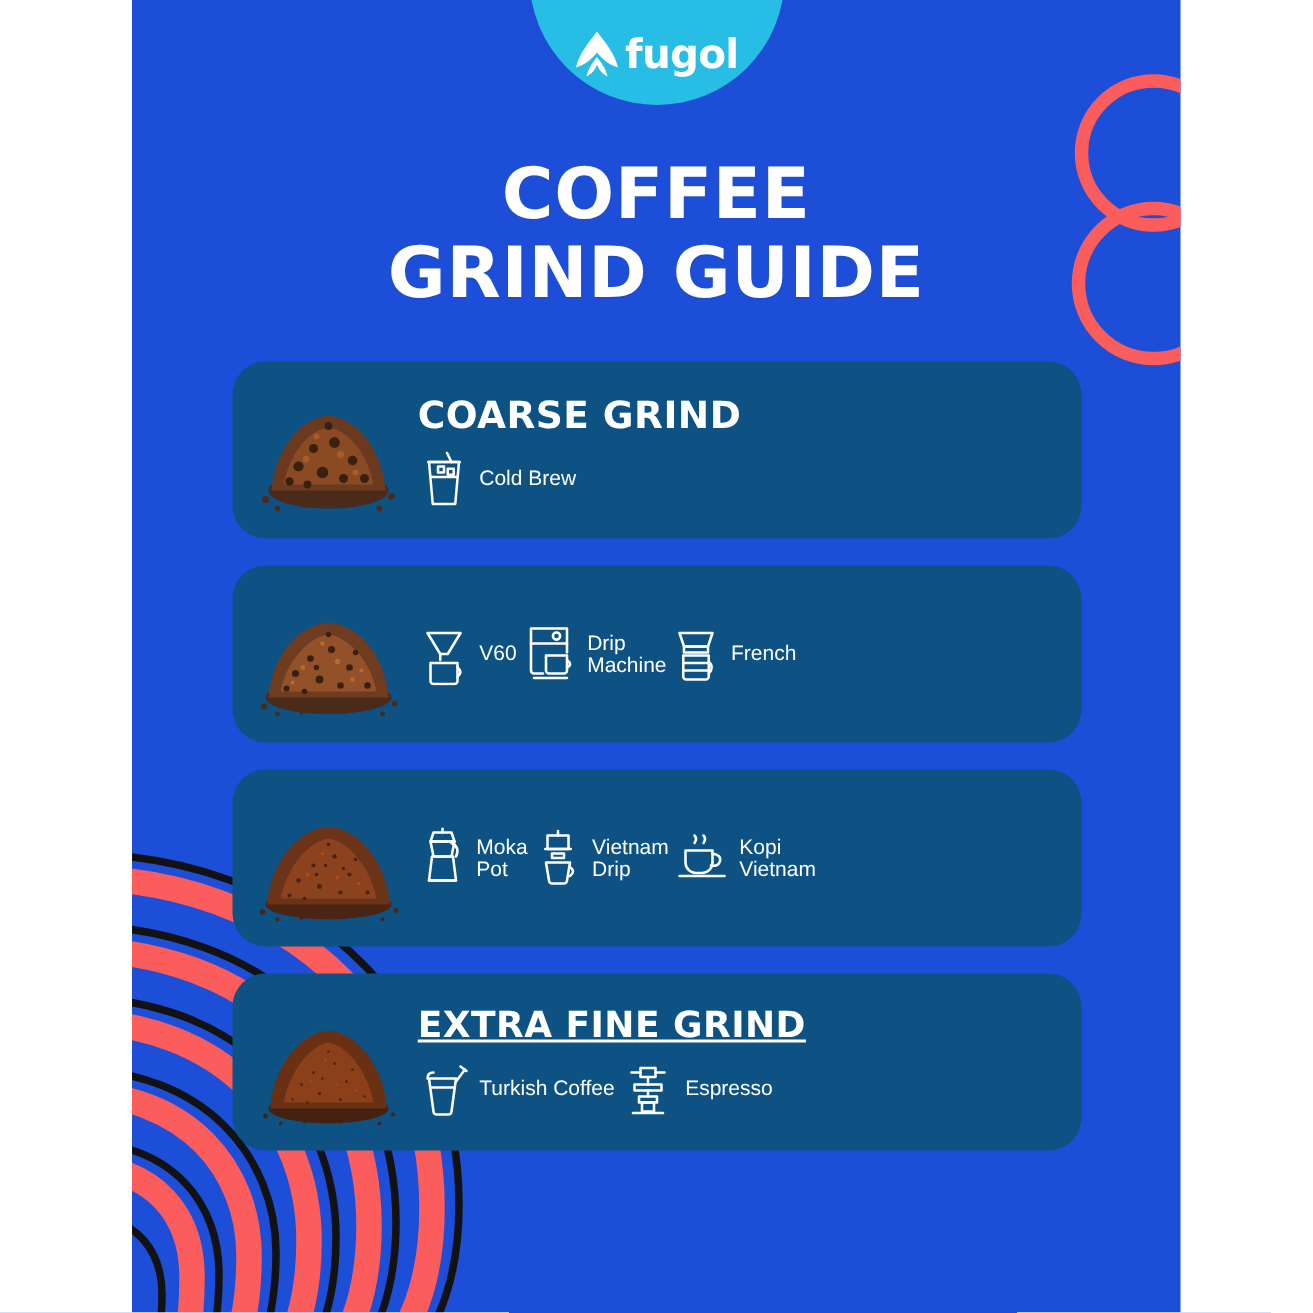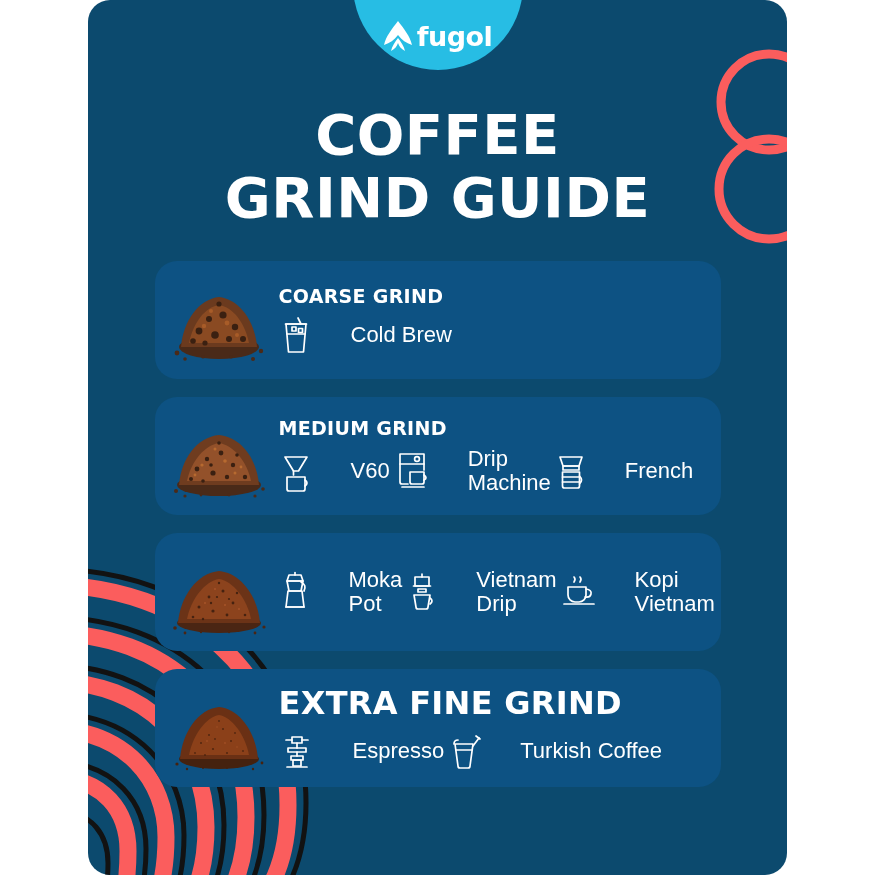--- a/index.html
+++ b/index.html
@@ -11,23 +11,22 @@
   }
   #poster {
     position: relative;
     width: 875px; height: 875px;
     background: #ffffff;
     overflow: hidden;
   }
   .canvas {
     position: absolute;
     left: 88px; top: 0; width: 699px; height: 875px;
-    background: #0c4a6e;
+    background: #1d4ed8;
     overflow: hidden;
-    border-radius: 22px;
   }
   
   .deco-eight {
     position: absolute;
     right: -44px; top: 44px;
     width: 120px; height: 200px;
     z-index: 1;
     pointer-events: none;
   }
   
@@ -63,21 +62,21 @@
   }
   
   .title {
     position: relative;
     z-index: 4;
     margin-top: 104px;
     text-align: center;
     color: #ffffff;
     font-family: "DejaVu Sans", sans-serif;
     font-weight: bold;
-    font-size: 56px;
+    font-size: 47px;
     line-height: 1.12;
     letter-spacing: 0.5px;
     text-shadow: 0 1px 0 rgba(0,0,0,0.04);
   }
   .title .l2 { display: block; }
   
   .cards {
     position: relative;
     z-index: 4;
     margin: 32px auto 0;
@@ -98,35 +97,34 @@
   .grind-pile {
     width: 108px; height: 98px;
     flex: 0 0 108px;
     position: relative;
   }
   .card-body { flex: 1 1 auto; padding-left: 6px; }
   .card-title {
     color: #ffffff;
     font-family: "DejaVu Sans", sans-serif;
     font-weight: bold;
-    font-size: 19px;
+    font-size: 25px;
     letter-spacing: 0.3px;
     margin-bottom: 8px;
   }
   .methods { display: flex; align-items: center; gap: 4px; }
   .method { display: flex; align-items: center; gap: 7px; }
   .method .m-icon { flex: 0 0 auto; }
   .method .m-label {
     color: #ffffff;
-    font-size: 22px;
+    font-size: 14px;
     line-height: 1.12;
     white-space: pre-line;
-    margin-left: 31px;
-  }
-  .card-4 .card-title { font-size: 32px; }
+  }
+  .card-4 .card-title { font-size: 24px; text-decoration: underline; }
 </style>
 </head>
 <body>
 
 <div id="poster">
   <div class="canvas">
 
     <svg class="deco-eight" viewBox="0 0 120 200">
       <g fill="none" stroke="#fb5d5d" stroke-width="9">
         <circle cx="58" cy="58" r="48"></circle>
@@ -251,21 +249,20 @@
           <g fill="#4a2a18">
             <circle cx="11" cy="84" r="2"></circle>
               <circle cx="98" cy="82" r="1.8"></circle>
             <circle cx="20" cy="89" r="1.6"></circle>
               <circle cx="90" cy="89" r="1.6"></circle>
             <circle cx="64" cy="88" r="1.4"></circle>
               <circle cx="36" cy="88" r="1.4"></circle>
           </g>
         </svg>
         <div class="card-body">
-          <div class="card-title">MEDIUM GRIND</div>
           <div class="methods m-2">
             <div class="method">
               <svg class="m-icon" width="34" height="42" viewBox="0 0 34 42">
                 <g fill="none" stroke="#ffffff" stroke-width="1.7" stroke-linecap="round" stroke-linejoin="round">
                   <path d="M6 7 H28 L19.5 21 H14.5 Z"></path>
                   <path d="M14.5 21 V25"></path>
                   <path d="M8 27 h18 v12 a2 2 0 0 1 -2 2 H10 a2 2 0 0 1 -2 -2 Z"></path>
                   <path d="M26 30 q4 3 0 6"></path>
                 </g>
               </svg>
@@ -417,46 +414,46 @@
             <circle cx="22" cy="90" r="1.2"></circle>
               <circle cx="88" cy="90" r="1.2"></circle>
             <circle cx="62" cy="89" r="1"></circle>
               <circle cx="38" cy="89" r="1"></circle>
           </g>
         </svg>
         <div class="card-body">
           <div class="card-title">EXTRA FINE GRIND</div>
           <div class="methods m-4">
             <div class="method">
+              <svg class="m-icon" width="34" height="42" viewBox="0 0 34 42">
+                <g fill="none" stroke="#ffffff" stroke-width="1.7" stroke-linecap="round" stroke-linejoin="round">
+                  <path d="M7 14 h18 l-3 22 a2 2 0 0 1 -2 2 H12 a2 2 0 0 1 -2 -2 Z"></path>
+                  <path d="M6 14 q0 -4 4 -4"></path>
+                  <path d="M25 16 l6 -8"></path>
+                  <path d="M28 6 l4 3"></path>
+                  <path d="M8 20 h16"></path>
+                </g>
+              </svg>
+              <span class="m-label">Turkish Coffee</span>
+            </div>
+            <div class="method">
               <svg class="m-icon" width="36" height="40" viewBox="0 0 36 40">
                 <g fill="none" stroke="#ffffff" stroke-width="1.7" stroke-linecap="round" stroke-linejoin="round">
                   <path d="M13 6 h10 v6 h-10 z"></path>
                   <path d="M18 12 v5"></path>
                   <path d="M9 17 h18 v4 h-18 z"></path>
                   <path d="M18 21 v4"></path>
                   <path d="M12 25 h12 v4 h-12 z"></path>
                   <path d="M14 29 h8 v6 h-8 z"></path>
                   <path d="M8 36 h20"></path>
                   <path d="M23 9 h6"></path>
                   <path d="M7 9 h6"></path>
                 </g>
               </svg>
               <span class="m-label">Espresso</span>
             </div>
-            <div class="method">
-              <svg class="m-icon" width="34" height="42" viewBox="0 0 34 42">
-                <g fill="none" stroke="#ffffff" stroke-width="1.7" stroke-linecap="round" stroke-linejoin="round">
-                  <path d="M7 14 h18 l-3 22 a2 2 0 0 1 -2 2 H12 a2 2 0 0 1 -2 -2 Z"></path>
-                  <path d="M6 14 q0 -4 4 -4"></path>
-                  <path d="M25 16 l6 -8"></path>
-                  <path d="M28 6 l4 3"></path>
-                  <path d="M8 20 h16"></path>
-                </g>
-              </svg>
-              <span class="m-label">Turkish Coffee</span>
-            </div>
           </div>
         </div>
       </div>
 
     </div>
   </div>
 </div>
 
 </body></html>

